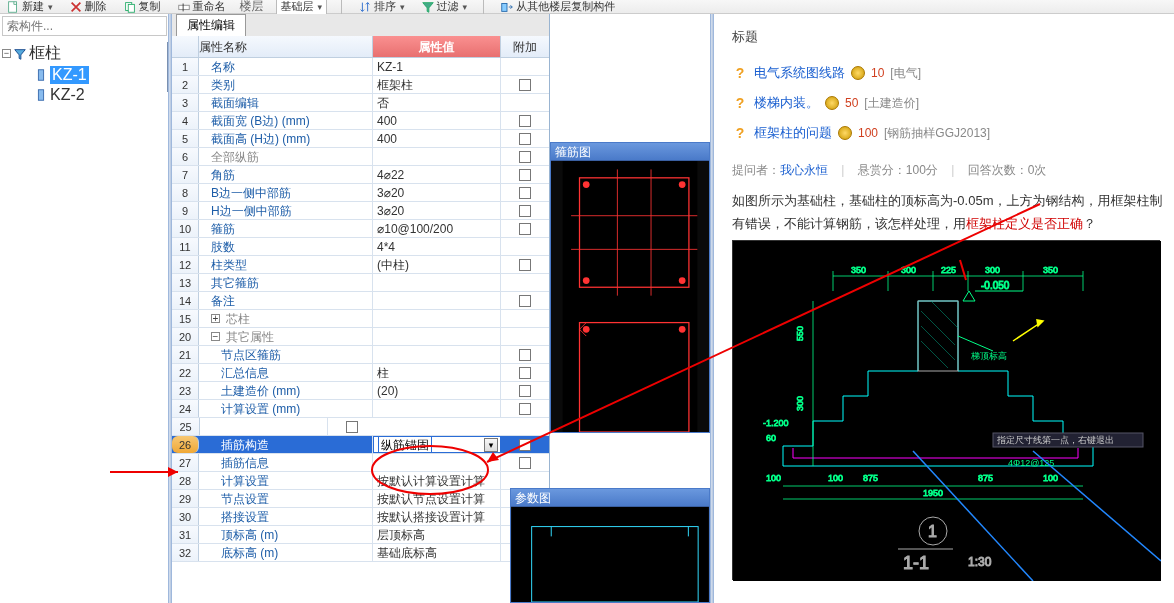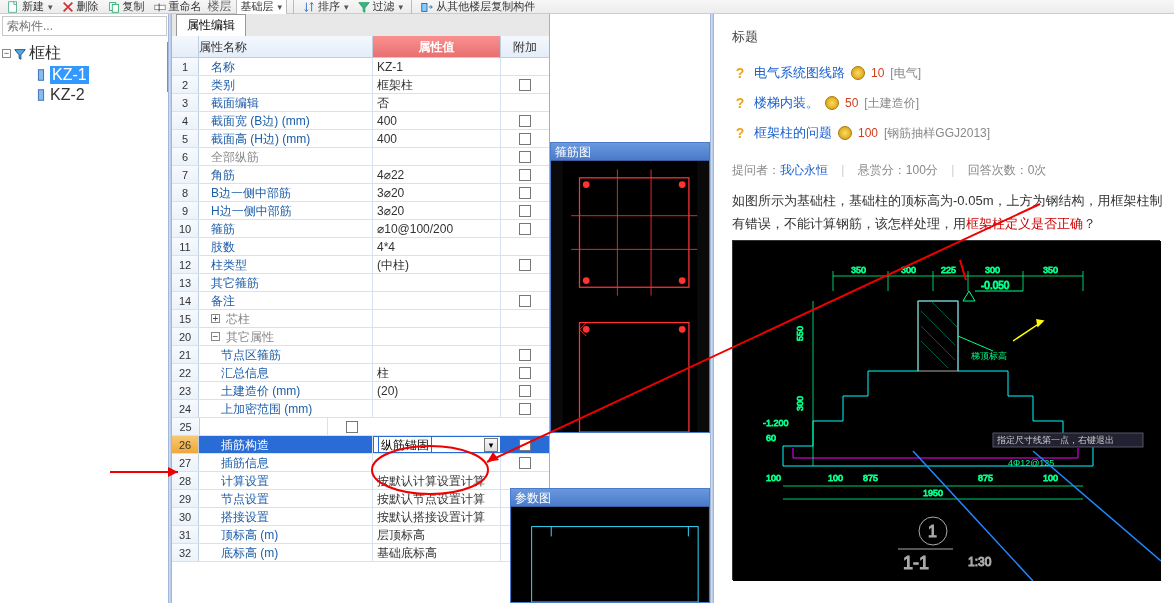--- a/index.html
+++ b/index.html
@@ -1,19 +1,19 @@
 <!DOCTYPE html>
 <html><head>
   <meta charset="utf-8">
   <style>
     * { box-sizing: border-box; margin: 0; padding: 0; }
     body { font-family: "Microsoft YaHei", SimSun, sans-serif; font-size: 12px; background: #fff; overflow: hidden; width: 1174px; height: 603px; position: relative; }
     
     
-    .toolbar { height: 14px; display: flex; align-items: center; gap: 4px; padding: 0 4px; border-bottom: 1px solid #ccc; background: linear-gradient(#f7f7f7, #ececec); }
+    .toolbar { height: 14px; display: flex; align-items: center; gap: 12px; padding: 0 4px; border-bottom: 1px solid #ccc; background: linear-gradient(#f7f7f7, #ececec); }
     .tb-btn { display: flex; align-items: center; gap: 2px; padding: 0 2px; font-size: 11px; color: #333; cursor: pointer; }
     .tb-icon { width: 14px; height: 14px; display: inline-block; }
     .sep { width: 1px; height: 14px; background: #bbb; margin: 0 2px; }
     .dropdown-arrow::after { content: "▾"; font-size: 9px; color: #555; margin-left: 2px; }
     
     
     .left-panel { position: absolute; left: 0; top: 14px; width: 172px; height: 589px; border-right: 1px solid #99b4d1; }
     .search-row { display: flex; align-items: center; padding: 2px; gap: 16px; }
     .search-input { flex: 1; border: 1px solid #c8c8c8; padding: 1px 4px; font-size: 12px; height: 20px; background: #fff; }
     .spy-btn { width: 20px; height: 20px; border: 1px solid #aaa; background: linear-gradient(#fff,#e6e6e6); display: flex; align-items: center; justify-content: center; cursor: pointer; }
@@ -37,21 +37,21 @@
     .prop-body { height: 545px; overflow: hidden; }
     .prop-row { display: flex; height: 18px; border-bottom: 1px solid #d8e2ee; align-items: center; }
     .pr-idx { width: 28px; text-align: center; border-right: 1px solid #bfcfe0; background: linear-gradient(#f7fafe,#ecf2fa); color: #333; font-size: 11px; height: 100%; line-height: 18px; }
     .pr-name { flex: 0 0 174px; border-right: 1px solid #d8e2ee; padding-left: 12px; color: #1d5da8; font-size: 12px; height: 100%; line-height: 18px; display: flex; align-items: center; gap: 2px; white-space: nowrap; }
     .pr-name.gray { color: #888; }
     .pr-name.indent2 { padding-left: 22px; }
     .pr-val { flex: 0 0 128px; border-right: 1px solid #d8e2ee; padding-left: 4px; color: #333; font-size: 12px; height: 100%; line-height: 18px; white-space: nowrap; overflow: hidden; }
     .pr-ext { flex: 0 0 48px; display: flex; align-items: center; justify-content: center; height: 100%; }
     .chk { width: 12px; height: 12px; border: 1px solid #777; background: #fff; display: inline-block; }
     .prop-row.sel { background: #2a6cd6; }
-    .prop-row.sel .pr-idx { background: linear-gradient(#f7c874,#f0a836); }
+    .prop-row.sel .pr-idx { background: linear-gradient(#f7c874,#f0a836); border-radius: 6px; }
     .prop-row.sel .pr-name { color: #fff; }
     .prop-row.sel .pr-val { color: #000; background: #fff; border: 1px solid #2a6cd6; display: flex; align-items: center; justify-content: space-between; padding-right: 2px; }
     .dd-btn { width: 14px; height: 14px; border: 1px solid #777; background: linear-gradient(#f7f7f7,#ddd); display: flex; align-items: center; justify-content: center; font-size: 9px; }
     .grp-exp { width: 9px; height: 9px; border: 1px solid #888; display: inline-flex; align-items: center; justify-content: center; font-size: 10px; line-height: 7px; background: #fff; margin-right: 4px; color: #444; }
     
     
     .float-win { position: absolute; border: 1px solid #4a7ac9; background: #0a0a0a; }
     .float-title { height: 18px; background: linear-gradient(#6a98de,#4a7ac9); color: #fff; font-size: 12px; padding: 0 4px; line-height: 18px; border-bottom: 1px solid #3a5fa0; }
     .diag-svg { width: 100%; height: calc(100% - 18px); display: block; }
     
@@ -362,21 +362,21 @@
           <span>土建造价 (mm)</span>
         </div>
         <div class="pr-val">(20)</div>
         <div class="pr-ext">
           <span class="chk"></span>
         </div>
       </div>
       <div class="prop-row">
         <div class="pr-idx">24</div>
         <div class="pr-name indent2">
-          <span>上加密范围 (mm)</span>
+          <span>计算设置 (mm)</span>
         </div>
         <div class="pr-val"></div>
         <div class="pr-ext">
           <span class="chk"></span>
         </div>
       </div>
       <div class="prop-row">
         <div class="pr-idx">25</div>
         <div class="pr-val"></div>
         <div class="pr-ext">

